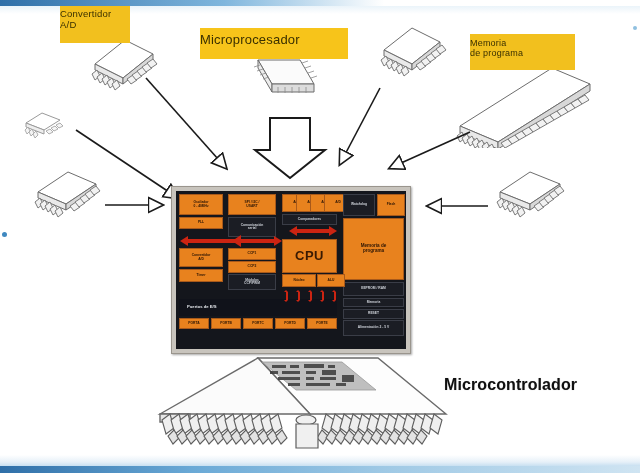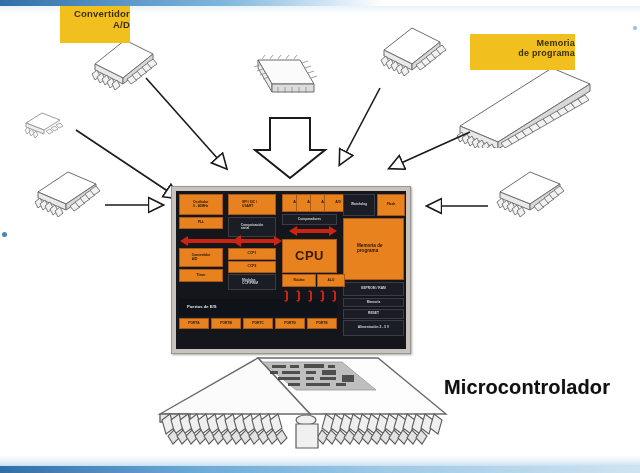--- a/index.html
+++ b/index.html
@@ -23,22 +23,22 @@
   .botbar{position:absolute;left:0;bottom:0;width:640px;height:7px;
           background:linear-gradient(to right,#2f6fa8,#6aa9d6 30%,#9fc9e5 60%,#cfe4f2 100%);}
   .ldot{position:absolute;left:2px;top:232px;width:5px;height:5px;border-radius:50%;background:#3f88c0;}
   .rdot{position:absolute;right:3px;top:26px;width:4px;height:4px;border-radius:50%;background:#8fc0e0;}
 
   
   .chip{
     position:absolute;
     background:#f2c01e;
     color:#3a3000;
-    font-weight:bold;
-    text-align:right;
+    font-weight:normal;
+    text-align:left;
     line-height:1.15;
     letter-spacing:.2px;
     box-shadow:0 0 0 0 rgba(0,0,0,0);
     z-index:6;
     filter:blur(.18px);
   }
   .chip.big{background:#f7c41a;}
   .chip span{display:block;}
 
   
@@ -59,21 +59,21 @@
   }
   #blockinner{position:absolute;left:4px;top:4px;right:4px;bottom:4px;background:#14161c;}
   .bx{
     position:absolute;
     background:#e8821e;
     border:1px solid #a8591a;
     color:#2a1404;
     font-size:3.3px;
     font-weight:bold;
     line-height:1.05;
-    text-align:left;
+    text-align:center;
     display:flex;align-items:center;justify-content:center;
     overflow:hidden;
     padding:0 13px;
     box-sizing:border-box;
   }
   .bx.dark{background:#1b1d24;border:1px solid #3a3d47;color:#cfd3da;}
   .bx.cpu{font-size:13px;font-weight:bold;color:#3a1a02;letter-spacing:.5px;}
   .bx.lbl{background:#10121a;border:none;color:#e2e5ea;justify-content:flex-start;padding-left:8px;font-size:4.2px;}
   .redar{position:absolute;background:#cc2412;}
   .redhead{position:absolute;width:0;height:0;}
@@ -81,40 +81,43 @@
   .vgrp i{position:absolute;display:block;background:#cc2412;width:1.6px;}
   .vgrp i:after{content:"";position:absolute;left:-1.7px;top:-2.2px;
      border-left:2.5px solid transparent;border-right:2.5px solid transparent;border-bottom:2.6px solid #cc2412;}
   .vgrp i:before{content:"";position:absolute;left:-1.7px;bottom:-2.2px;
      border-left:2.5px solid transparent;border-right:2.5px solid transparent;border-top:2.6px solid #cc2412;}
 
   
   #qfp{position:absolute;left:146px;top:352px;width:330px;height:118px;z-index:3;}
   #micro-label{
     position:absolute;left:444px;top:376px;
-    font-size:20px;font-weight:bold;color:#101010;
+    font-size:16px;font-weight:bold;color:#101010;
     letter-spacing:.1px;z-index:8;white-space:nowrap;
     text-shadow:0 0 1px rgba(0,0,0,.25);
   }
 </style>
 </head>
 <body>
 
 <div id="stage">
 
   <div class="topbar"></div>
   <div class="botbar"></div>
   <div class="ldot"></div>
   <div class="rdot"></div>
 
   <div class="chip" style="left:60px;top:6px;width:70px;height:34px;font-size:9.5px;padding-top:3px;">
     <span>Convertidor</span>
     <span>A/D</span>
   </div>
 
+  <div class="chip big" style="left:200px;top:28px;width:148px;height:26px;font-size:13px;padding-top:5px;">
+    <span>Microprocesador</span>
+  </div>
 
 
   <div class="chip" style="left:470px;top:34px;width:105px;height:32px;font-size:9px;padding-top:4px;">
     <span>Memoria</span>
     <span>de programa</span>
   </div>
 
 
   <div class="dip" style="left:85px;top:34px;">
     <svg width="75" height="62" viewBox="0 0 75 62">

